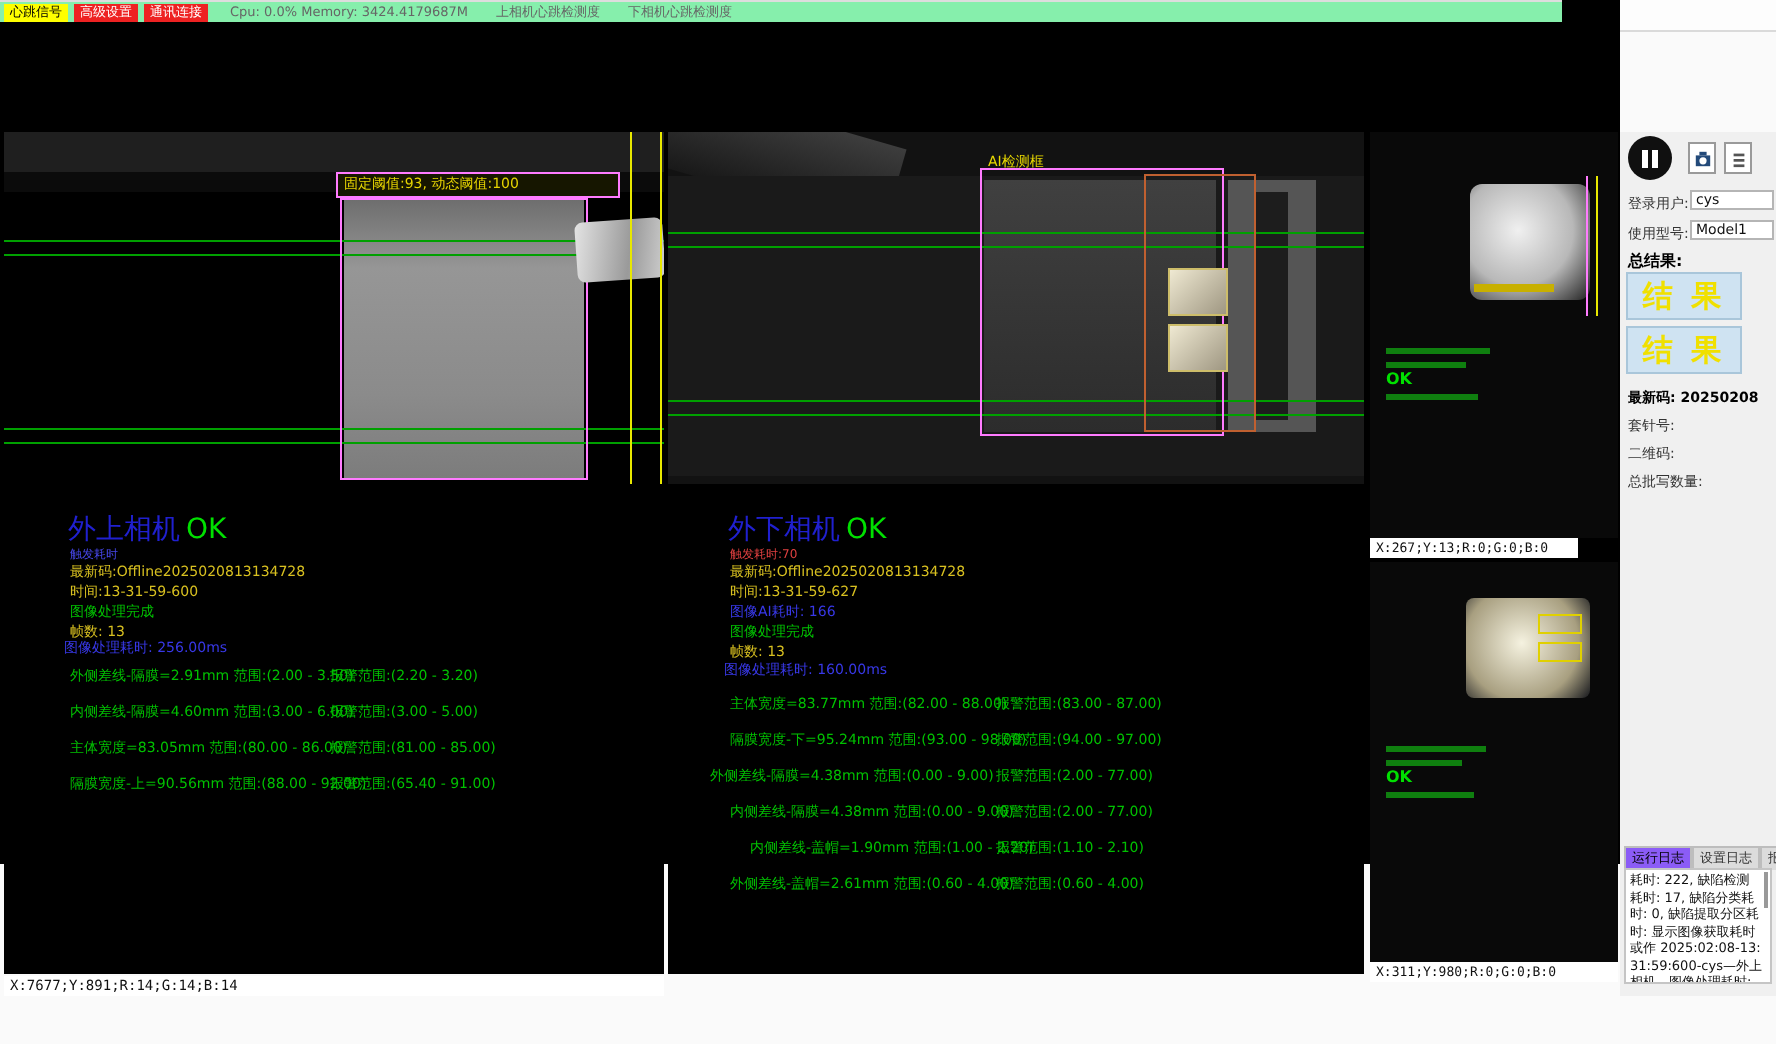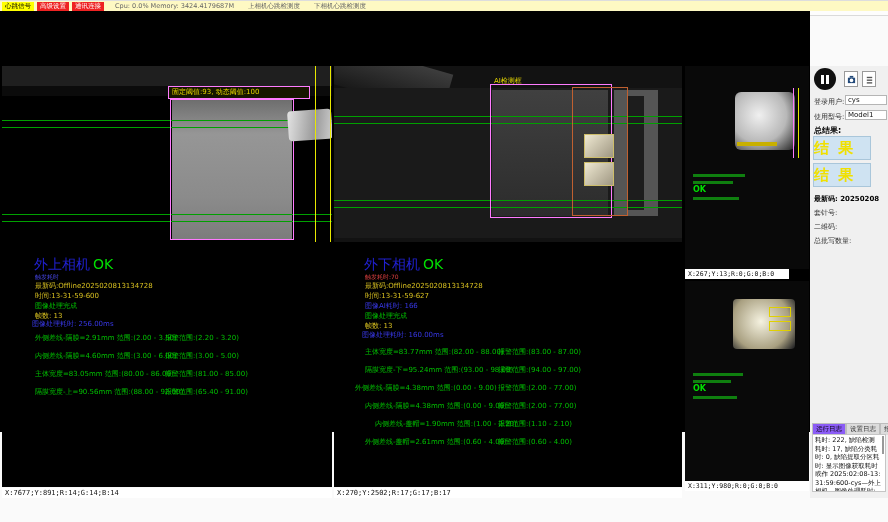--- a/index.html
+++ b/index.html
@@ -91,32 +91,32 @@
   .sidebar{left:810px;top:66px;width:78px;height:432px;background:#f0f0f0;font-size:7px;color:#333}
   .pause-btn{position:absolute;left:4px;top:2px;width:22px;height:22px;border-radius:50%;background:#101010;
     display:flex;align-items:center;justify-content:center;gap:2px}
   .pause-btn i{display:block;width:3px;height:9px;background:#fff}
   .mini-btn{position:absolute;top:5px;width:14px;height:16px;background:#fff;border:1px solid #9a9a9a;
     display:flex;align-items:center;justify-content:center}
   .side-label{position:absolute;left:4px;white-space:nowrap}
   .side-field{position:absolute;left:35px;width:42px;height:10px;background:#fff;border:1px solid #b5b5b5;
     font-size:7px;line-height:9px;padding-left:2px;color:#111}
   .result-box{position:absolute;left:3px;width:58px;height:24px;background:#cfe3f2;border:1px solid #a9c6da;
-    color:#f0e000;font-weight:bold;font-size:15px;line-height:23px;letter-spacing:2px}
+    color:#f0e000;font-weight:bold;font-size:15px;text-align:center;line-height:23px;letter-spacing:2px}
   .bold{font-weight:bold;color:#000}
   .log-tabs{position:absolute;left:2px;top:357px;display:flex}
   .log-tab{font-size:6.5px;padding:1px 3px;background:#dcdcdc;border:1px solid #bdbdbd;border-bottom:none;
     white-space:nowrap;color:#333}
   .log-tab.active{background:#8b5cf6;color:#000}
   .log-box{position:absolute;left:2px;top:368px;width:74px;height:58px;background:#fff;border:1px solid #c5c5c5;
     font-size:6.5px;line-height:1.32;color:#111;padding:1px 4px 1px 2px;overflow:hidden;word-break:break-all}
   .log-scroll{position:absolute;left:72px;top:370px;width:2px;height:18px;background:#999}
 
   
-  .statusbar{left:0;top:498;width:888px;height:11px;background:#fef9c3;border-top:1px solid #ddd;
+  .statusbar{left:0;top:498;width:781px;height:11px;background:#86efac;border-top:1px solid #ddd;
     display:flex;align-items:center;font-size:6.5px}
   .badge{height:9px;line-height:9px;padding:0 3px;margin-right:3px;white-space:nowrap;text-align:center}
   .badge.yellow{background:#ffff00;color:#000;margin-left:2px}
   .badge.red{background:#e22;color:#fff}
   .sb-text{color:#666;margin-right:14px;white-space:nowrap}
 </style>
 </head>
 <body>
 
 <div id="screen">
@@ -252,21 +252,20 @@
     </div>
     <div class="meas-row" style="top:353px">
       <span style="position:absolute;left:41px">内侧差线-盖帽=1.90mm 范围:(1.00 - 2.20)</span>
       <span class="alarm" style="left:164px">报警范围:(1.10 - 2.10)</span>
     </div>
     <div class="meas-row" style="top:371px">
       <span style="position:absolute;left:31px">外侧差线-盖帽=2.61mm 范围:(0.60 - 4.00)</span>
       <span class="alarm" style="left:164px">报警范围:(0.60 - 4.00)</span>
     </div>
   </div>
-  <div class="abs pixel-bar" style="left:334px;top:488px;width:348px;height:10px">X:270;Y:2502;R:17;G:17;B:17</div>
 
   <div class="abs panel" style="left:685px;top:66px;width:124px;height:203px;background:#090909">
     <div class="abs sv-obj1"></div>
     <div class="abs sv-band"></div>
     <div class="vline-p" style="left:108px;top:22px;height:70px"></div>
     <div class="vline-y" style="left:113px;top:22px;height:70px"></div>
     <div class="gbar" style="left:8px;top:108px;width:52px"></div>
     <div class="gbar" style="left:8px;top:115px;width:40px"></div>
     <div class="sv-ok" style="left:8px;top:119px">OK</div>
     <div class="gbar" style="left:8px;top:131px;width:46px"></div>

